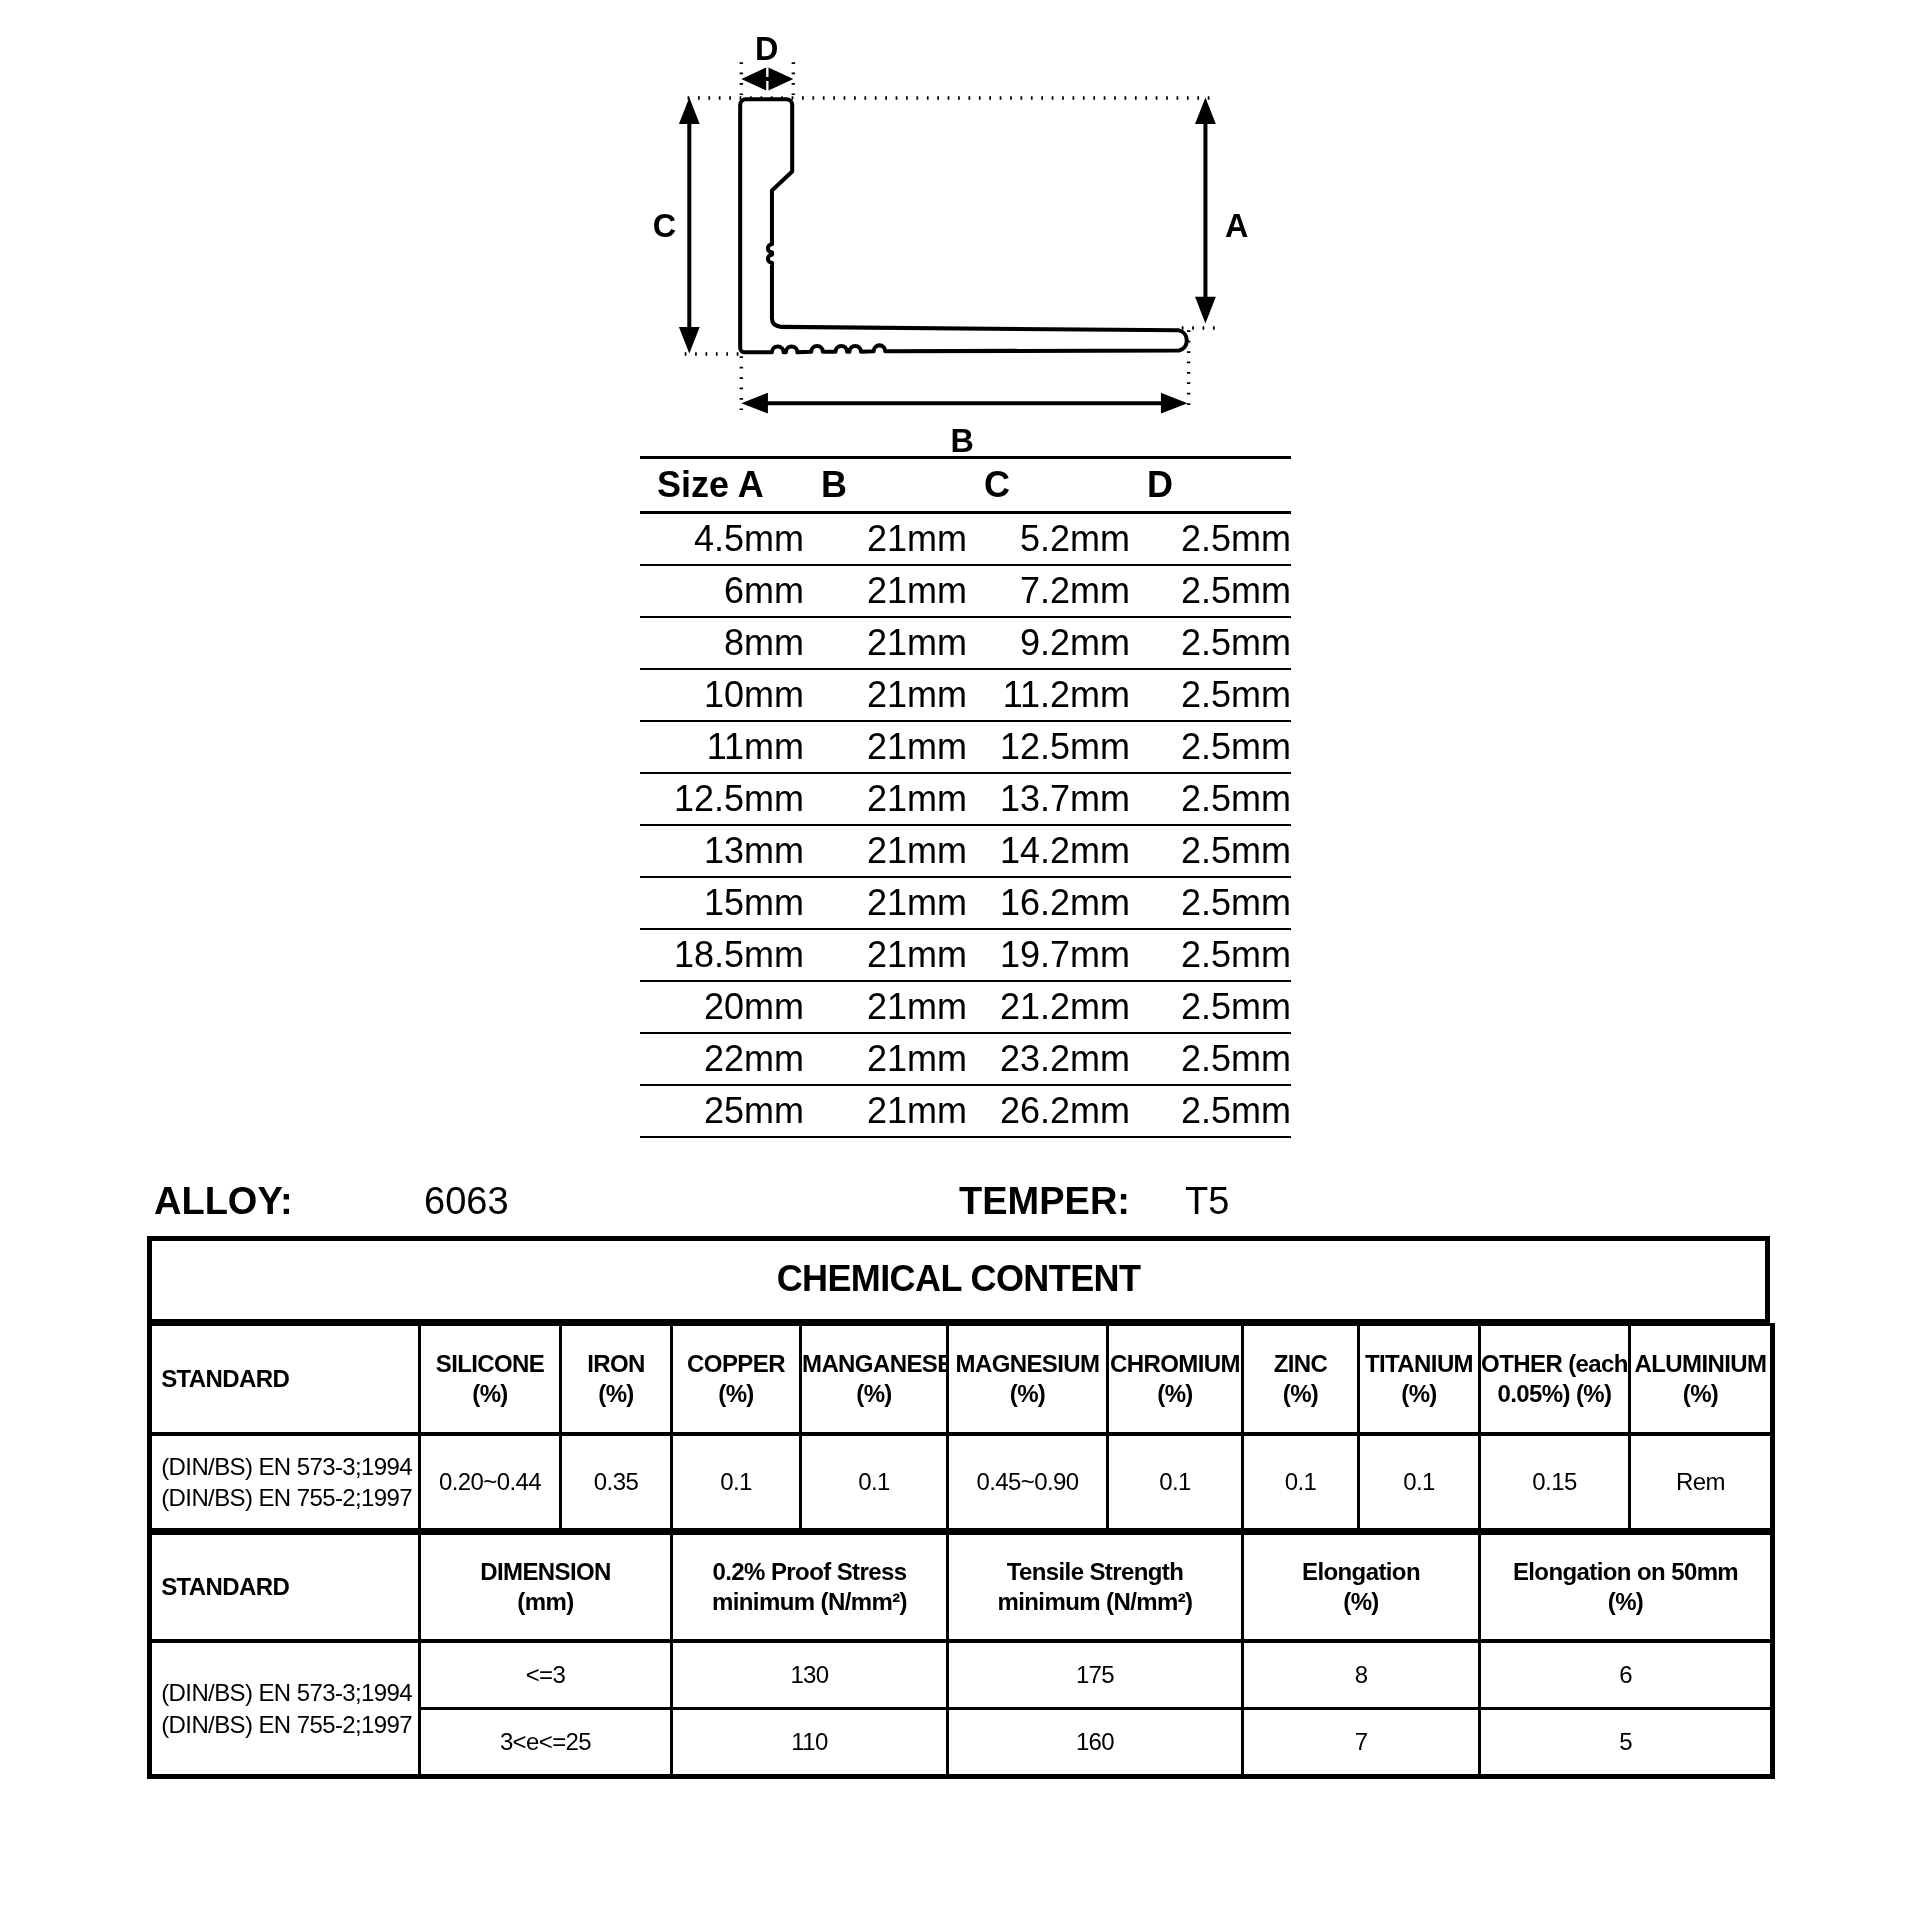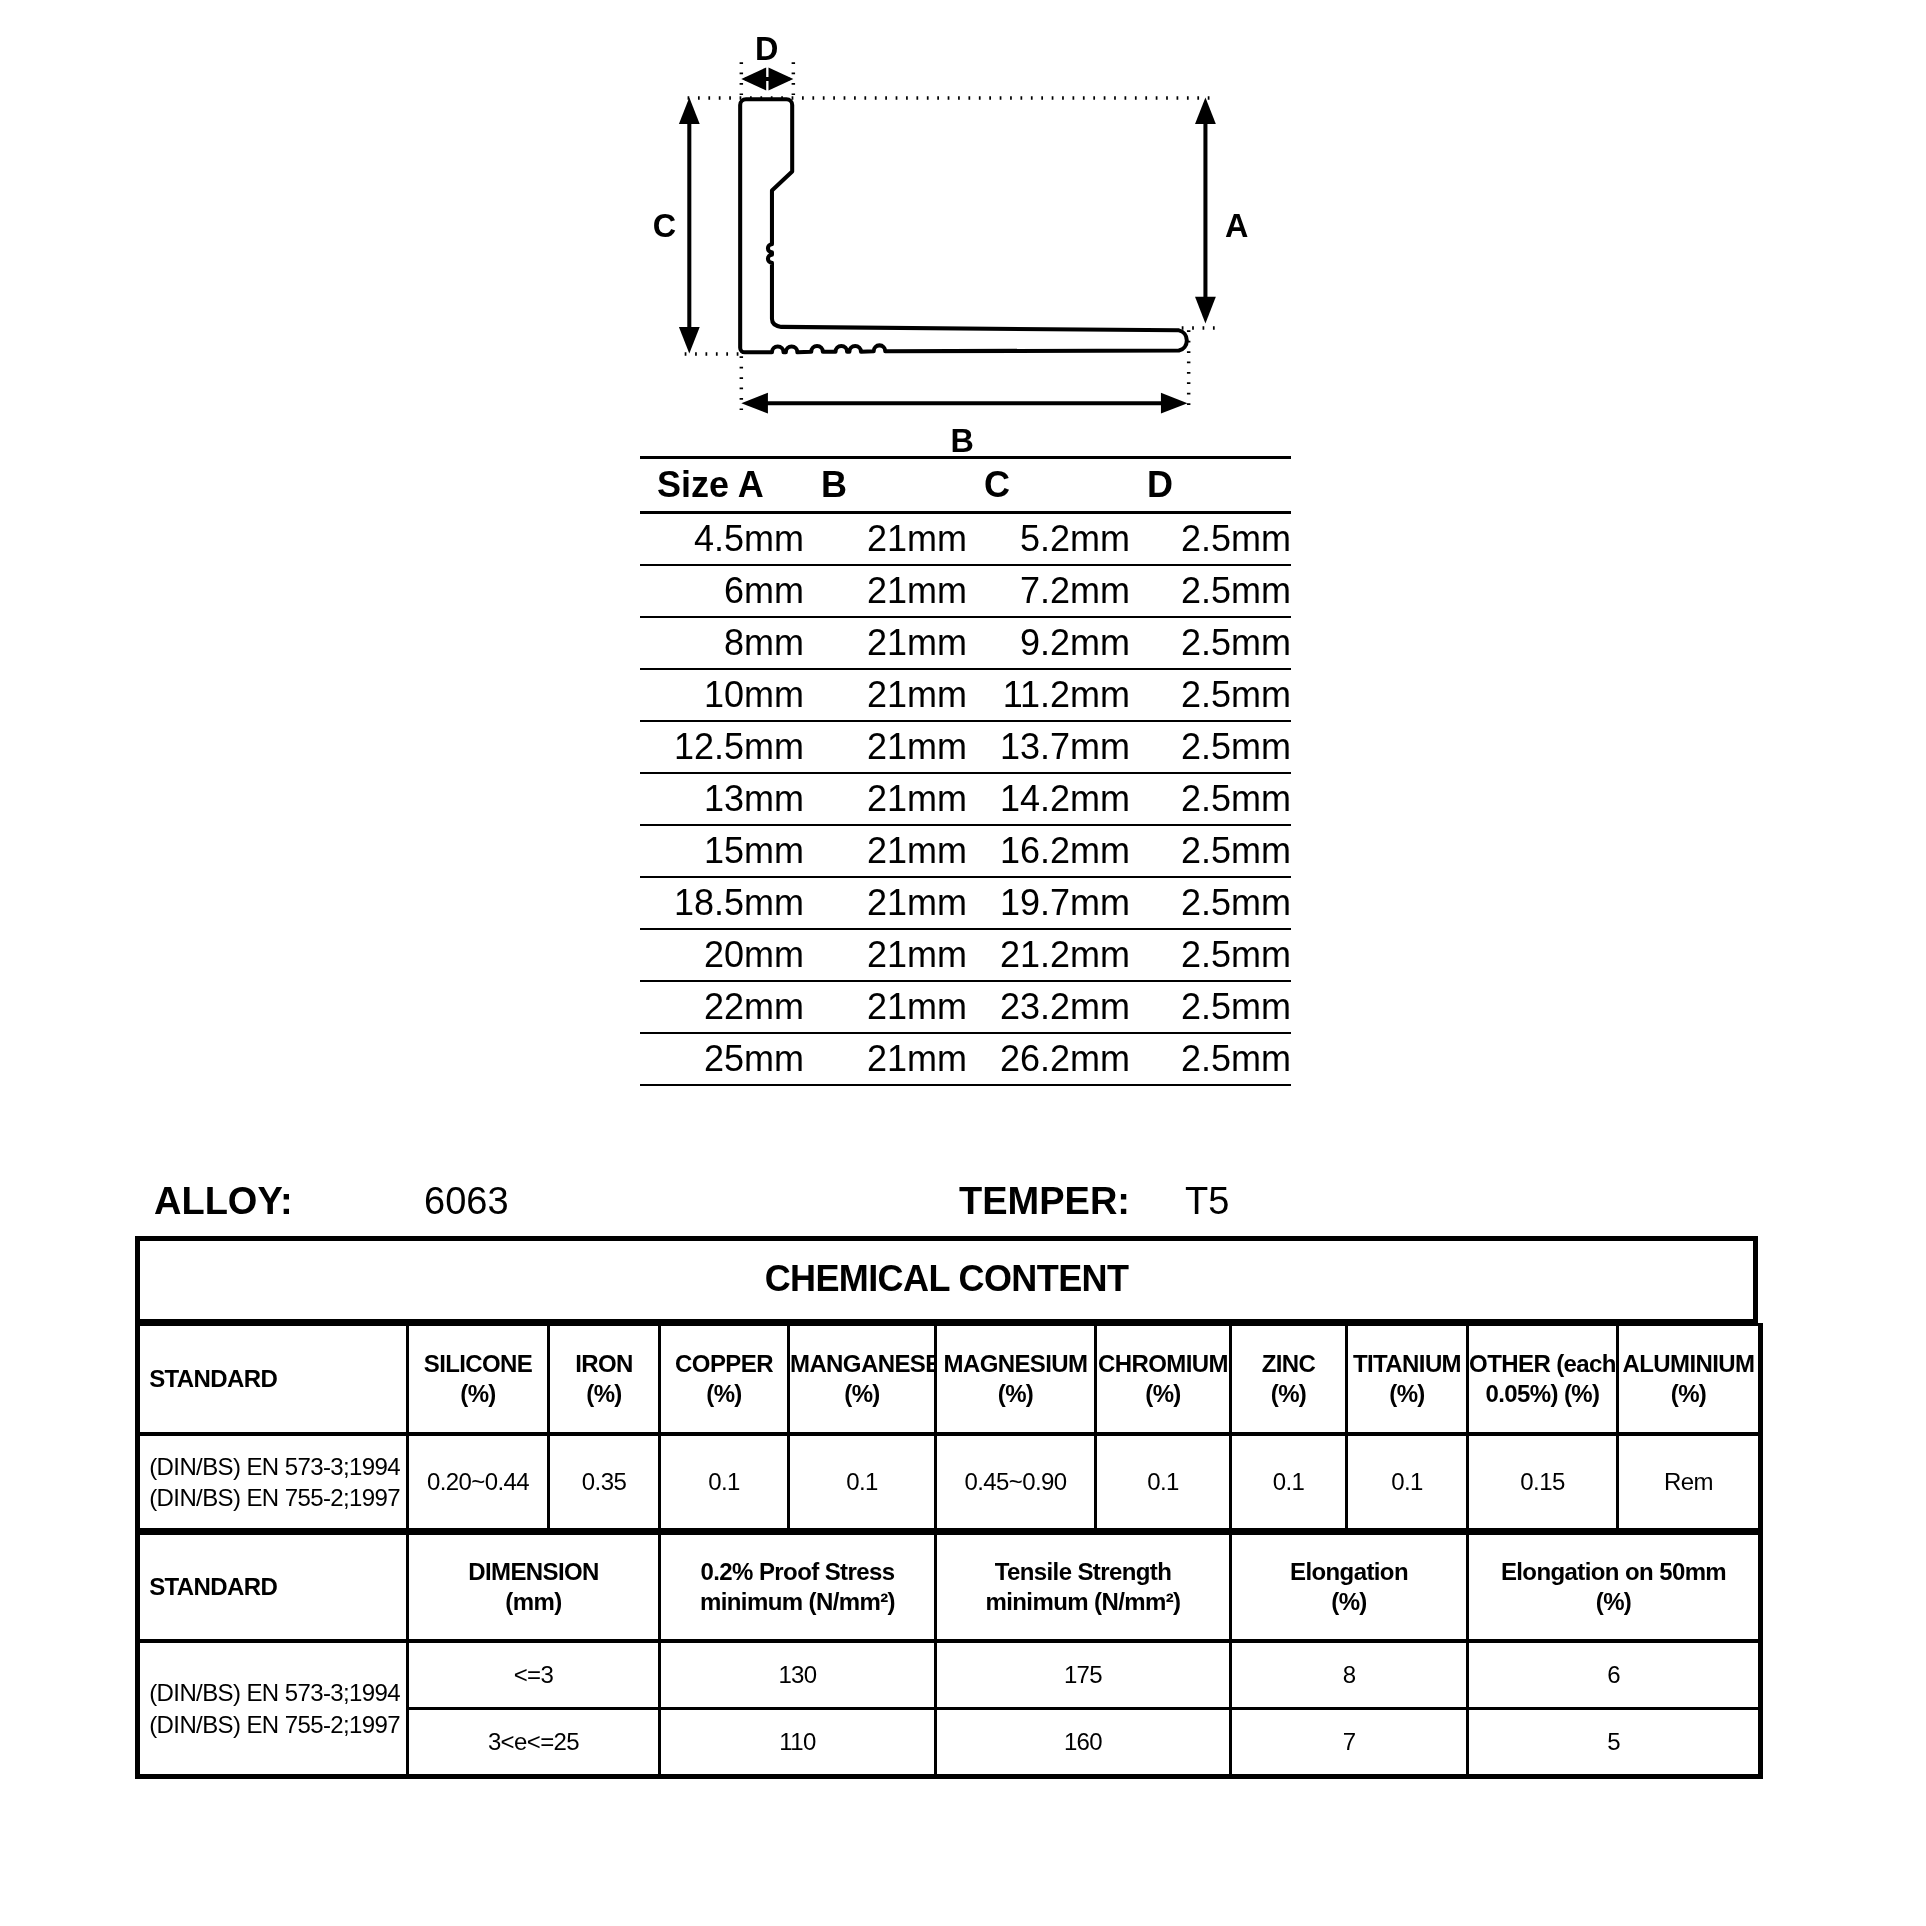--- a/index.html
+++ b/index.html
@@ -24,21 +24,21 @@
     border-top:3.5px solid #000;border-bottom:3.5px solid #000;
   }
   #size-table td{
     font-weight:normal;text-align:right;height:50px;padding:0 0 0 17px;
     border-bottom:2.9px solid #000;
   }
   
   .meta-line{position:absolute;top:1184px;height:35px;line-height:35px;font-size:38px;white-space:nowrap;}
   .bold{font-weight:bold;}
   
-  #frame{position:absolute;left:135px;top:1236px;width:1623px;}
+  #frame{position:absolute;left:147px;top:1236px;width:1623px;}
   .band{
     box-sizing:border-box;width:1623px;height:87px;line-height:76px;
     border:5.8px solid #000;border-bottom:4.6px solid #000;
     text-align:center;font-weight:bold;font-size:36px;letter-spacing:-0.6px;
   }
   .band.mid{border-top:0;height:81px;}
   table.spec{
     width:1623px;border-collapse:collapse;table-layout:fixed;
     border-left:5.8px solid #000;border-right:5.8px solid #000;border-top:0;
   }
@@ -158,20 +158,26 @@
           <td>9.2mm</td>
           <td>2.5mm</td>
         </tr>
       <tr>
           <td>10mm</td>
           <td>21mm</td>
           <td>11.2mm</td>
           <td>2.5mm</td>
         </tr>
       <tr>
+          <td>11mm</td>
+          <td>21mm</td>
+          <td>12.5mm</td>
+          <td>2.5mm</td>
+        </tr>
+      <tr>
           <td>12.5mm</td>
           <td>21mm</td>
           <td>13.7mm</td>
           <td>2.5mm</td>
         </tr>
       <tr>
           <td>13mm</td>
           <td>21mm</td>
           <td>14.2mm</td>
           <td>2.5mm</td>

